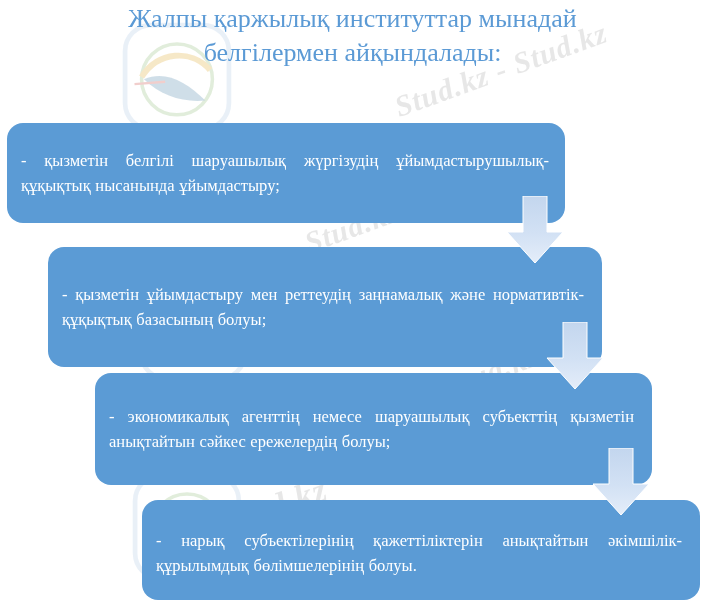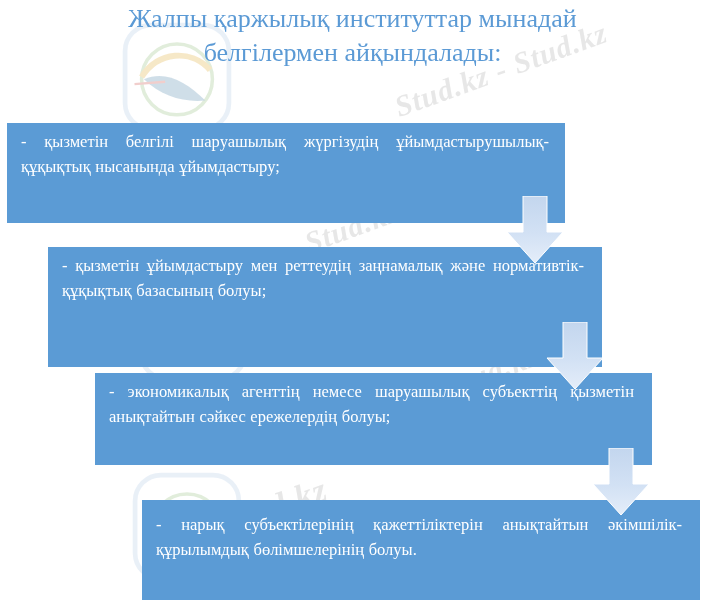--- a/index.html
+++ b/index.html
@@ -59,42 +59,42 @@
     line-height: 34px;
     font-family: "Liberation Serif", "DejaVu Serif", serif;
     font-weight: normal;
   }
   .title .tline { display: block; }
 
   
   .box {
     position: absolute;
     background: #5b9bd5;
-    border-radius: 0;
+    border-radius: 16px;
     color: #ffffff;
     box-sizing: border-box;
     z-index: 4;
     display: flex;
-    align-items: flex-start;
+    align-items: center;
   }
   .box .box-text {
     display: block;
     width: 100%;
     text-align: justify;
     text-align-last: left;
     font-size: 16.5px;
     line-height: 25px;
     color: #ffffff;
     font-family: "Liberation Serif", "DejaVu Serif", serif;
     word-spacing: 0.5px;
   }
 
   #box1 { left: 7px;   top: 123px; width: 558px; height: 100px; padding: 6px 16px 6px 14px; }
   #box2 { left: 48px;  top: 247px; width: 554px; height: 120px; padding: 6px 18px 6px 14px; }
-  #box3 { left: 95px;  top: 373px; width: 557px; height: 92px; padding: 6px 18px 6px 14px; }
+  #box3 { left: 95px;  top: 373px; width: 557px; height: 112px; padding: 6px 18px 6px 14px; }
   #box4 { left: 142px; top: 500px; width: 558px; height: 100px; padding: 12px 18px 6px 14px; }
 
   
   .arrow {
     position: absolute;
     z-index: 5;
   }
   #arrow1 { left: 506px; top: 196px; width: 58px; height: 68px; }
   #arrow2 { left: 546px; top: 322px; width: 58px; height: 68px; }
   #arrow3 { left: 592px; top: 448px; width: 58px; height: 68px; }

